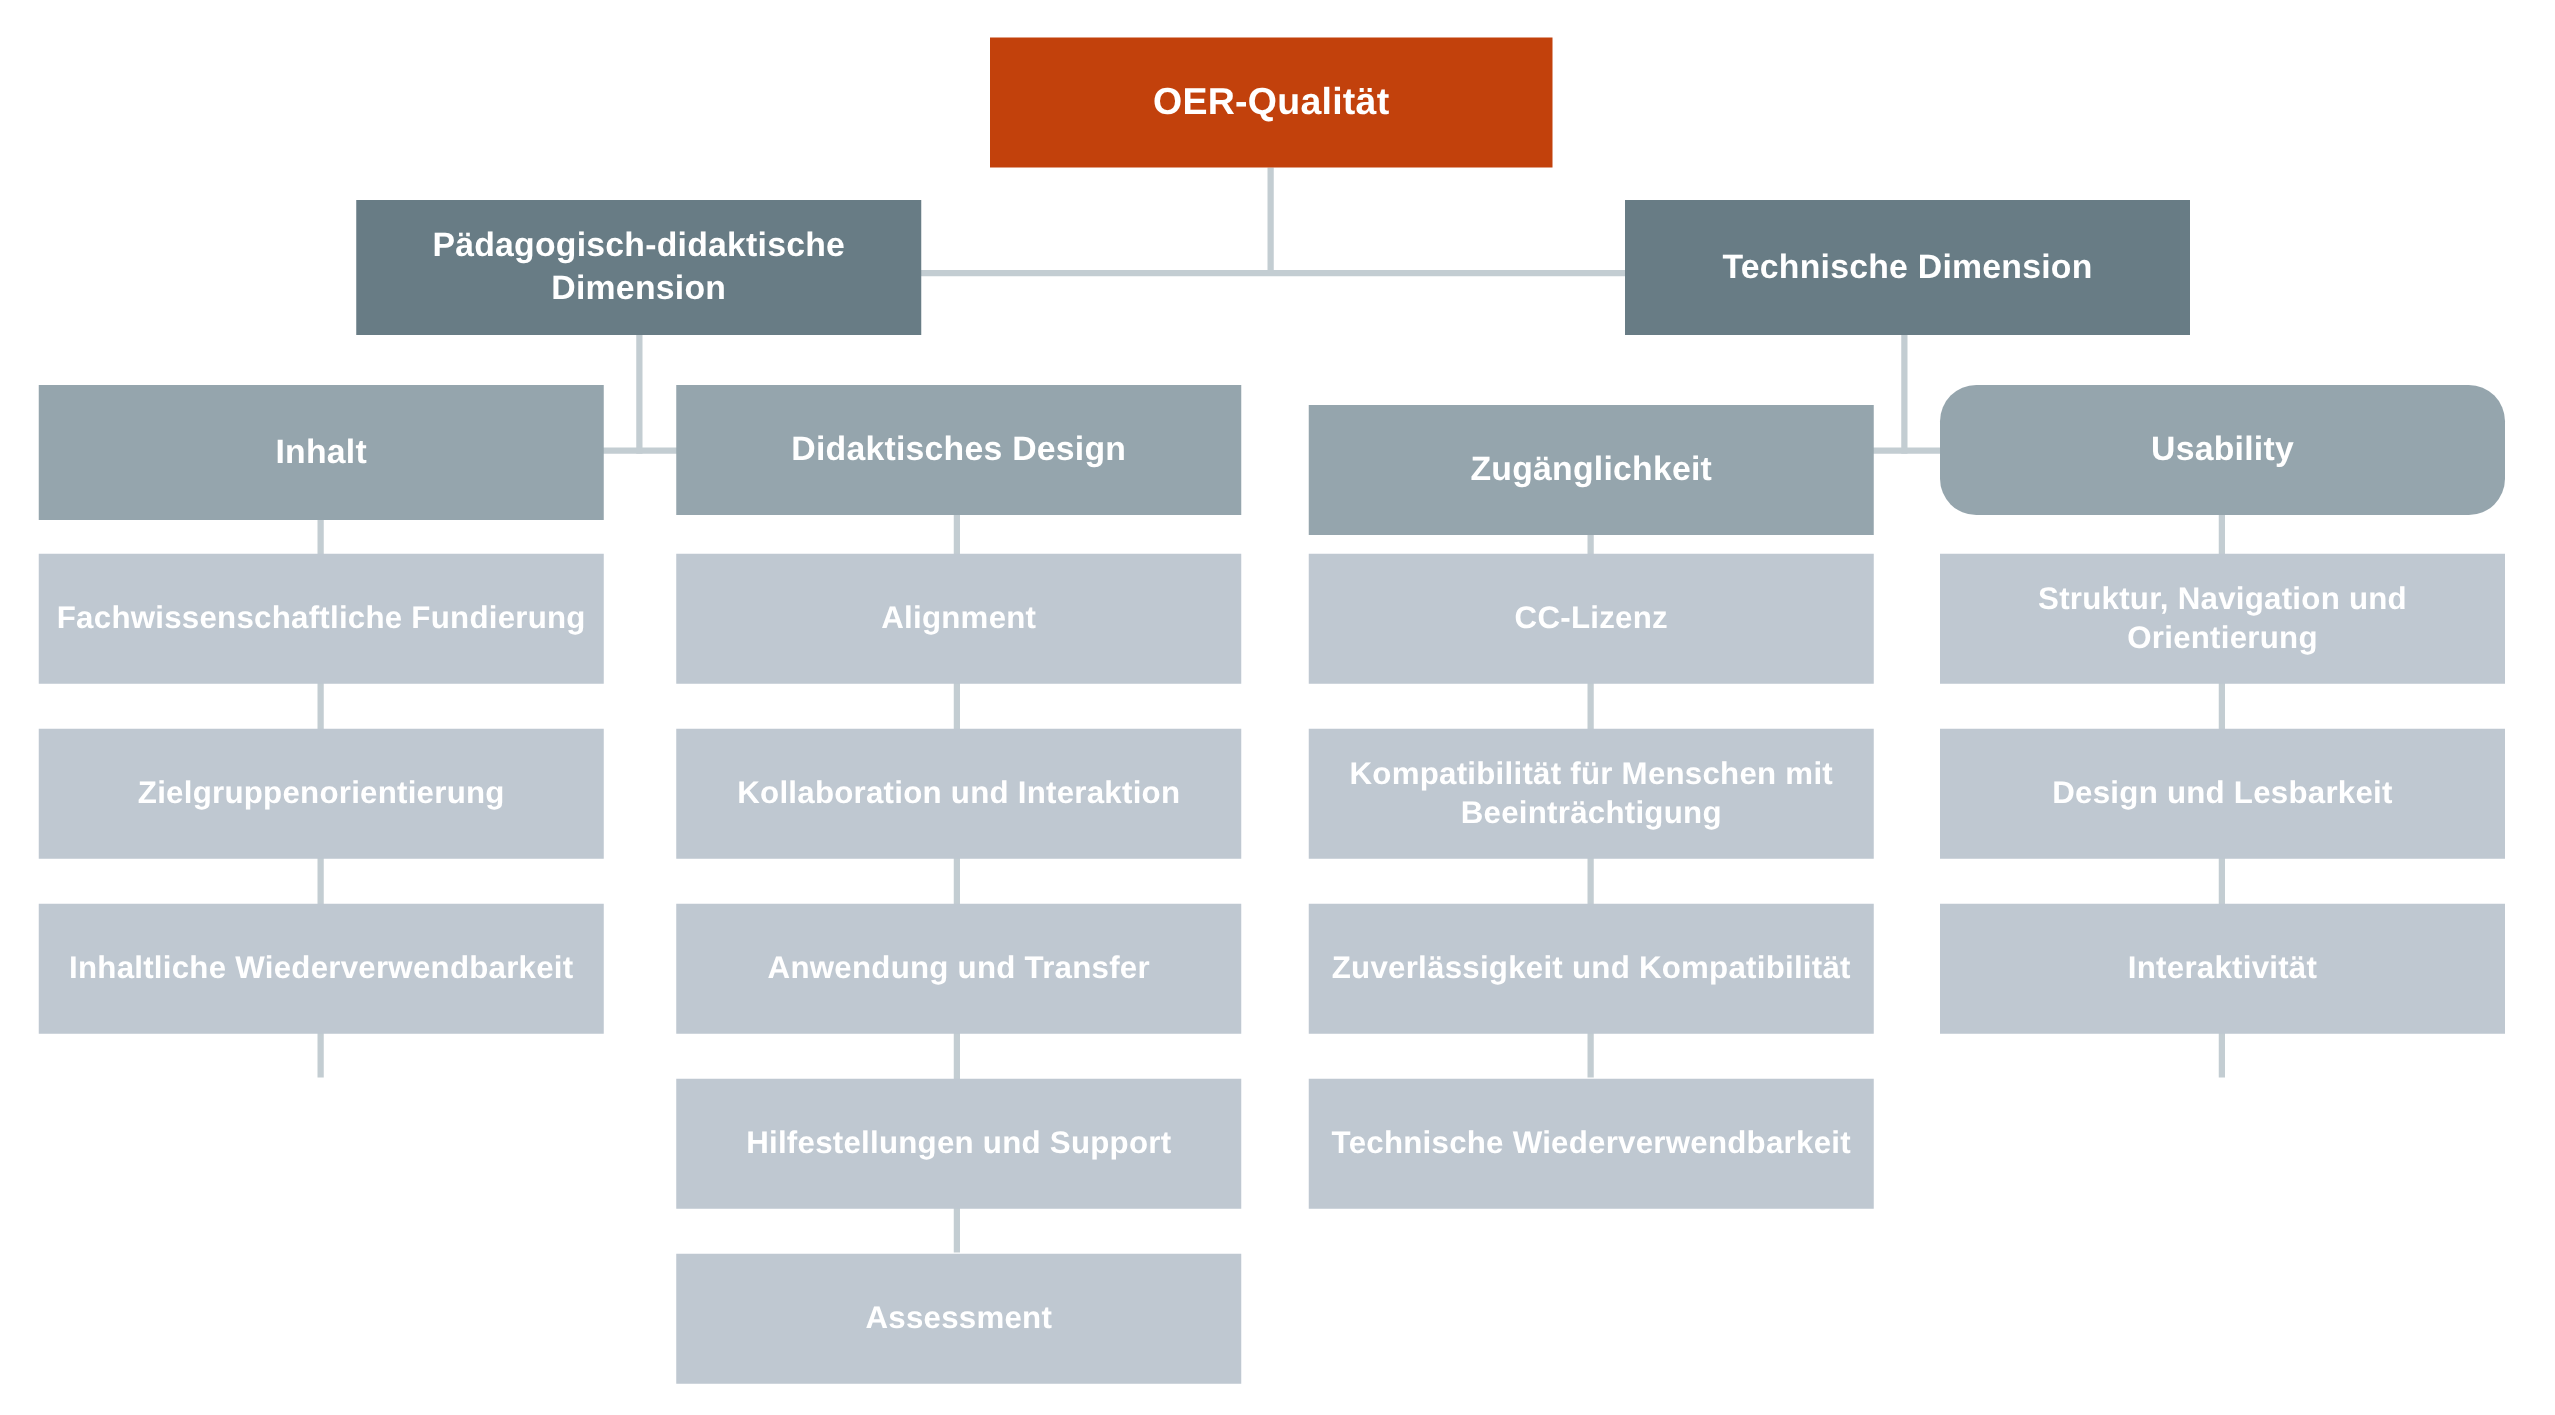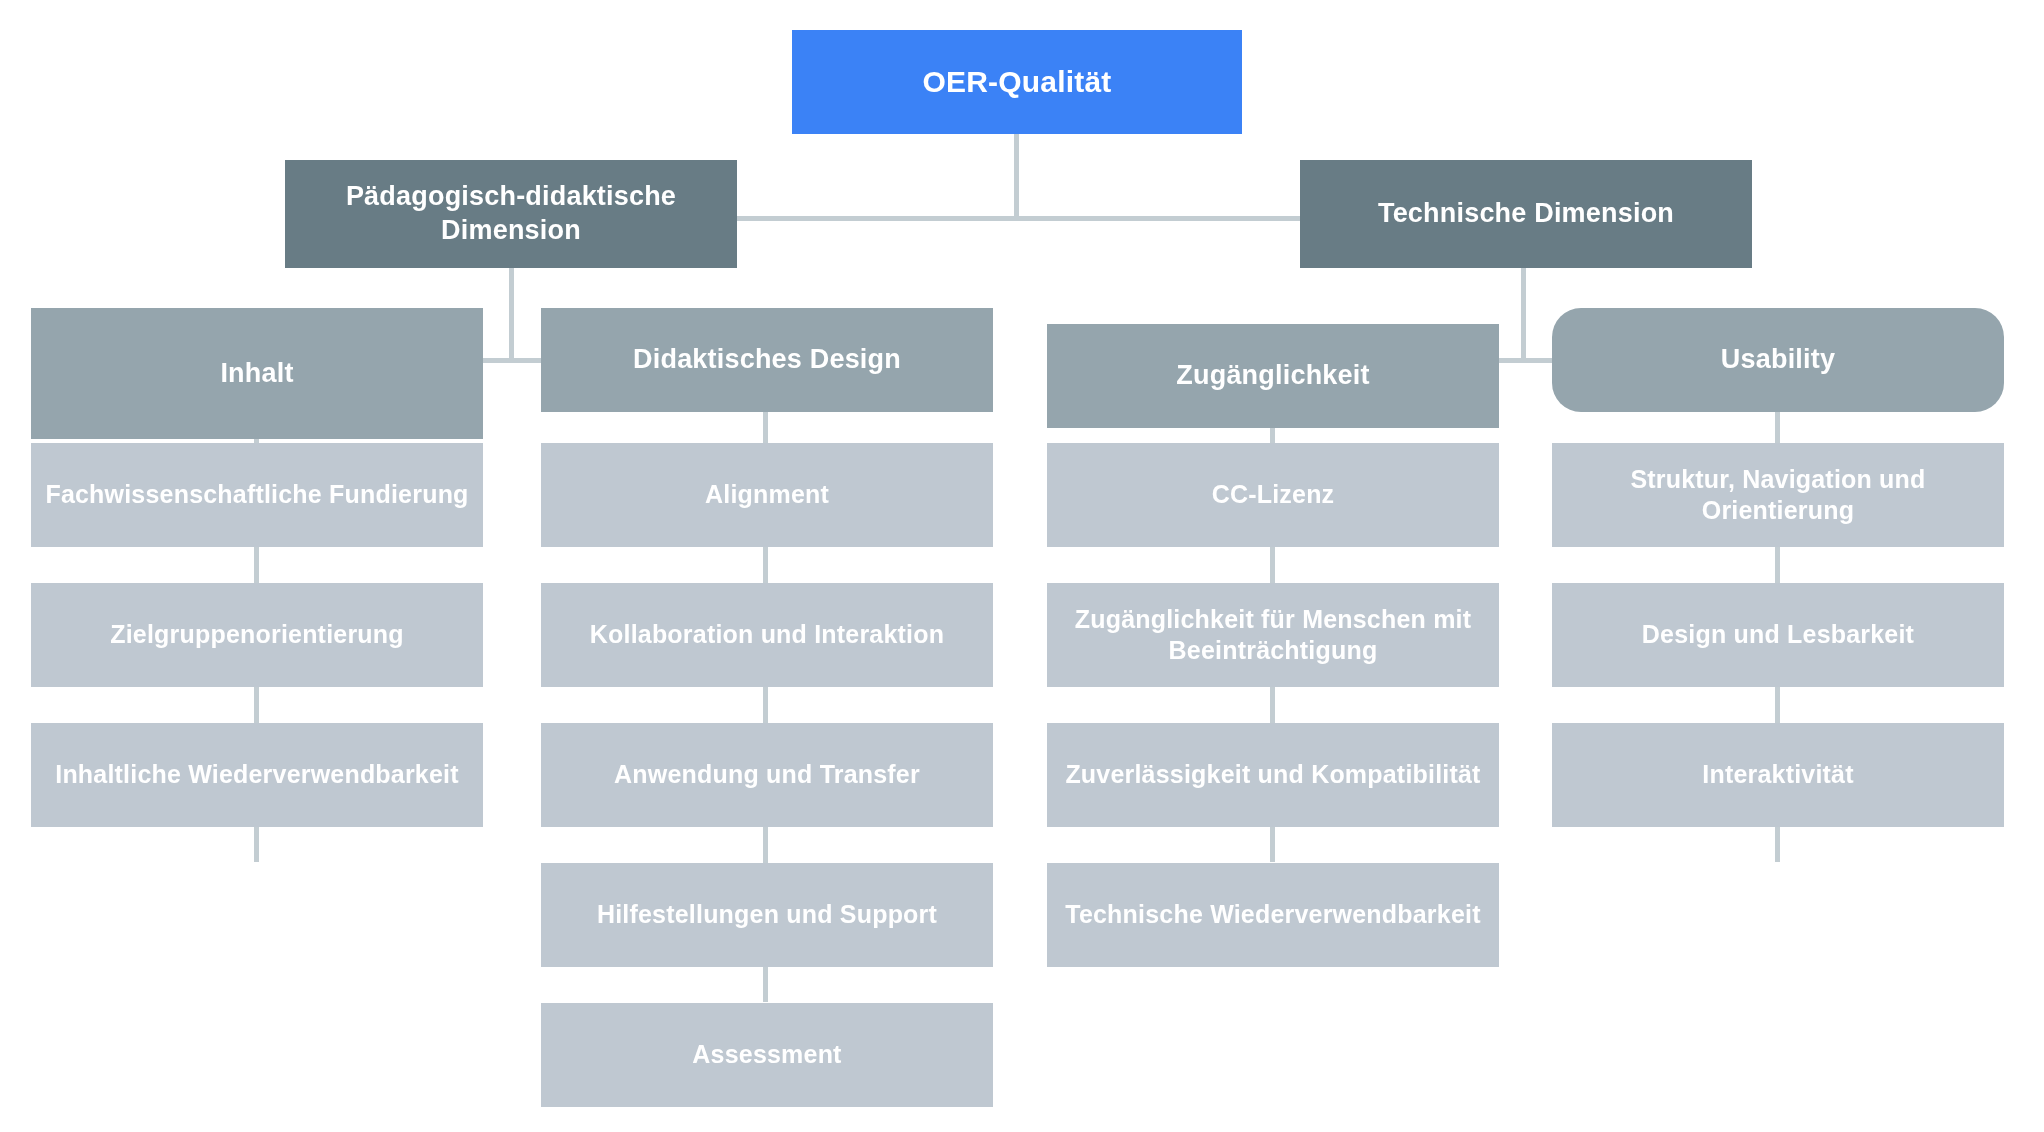--- a/index.html
+++ b/index.html
@@ -27,21 +27,21 @@
     color: #ffffff;
     font-weight: bold;
     line-height: 1.25;
     box-sizing: border-box;
     padding: 4px 12px;
     z-index: 3;
     white-space: pre-line;
     letter-spacing: 0.2px;
   }
   .lvl-root {
-    background: #3b82f6;
+    background: #c2410c;
     font-size: 30px;
     text-align: right;
   }
   .lvl-dim {
     background: #687c85;
     font-size: 27px;
   }
   .lvl-cat {
     background: #95a5ad;
     font-size: 27px;
@@ -83,21 +83,21 @@
     <span>OER-Qualität</span>
   </div>
 
   <div class="node lvl-dim" style="left:285px; top:160px; width:452px; height:108px;">
     <span>Pädagogisch-didaktische Dimension</span>
   </div>
   <div class="node lvl-dim" style="left:1300px; top:160px; width:452px; height:108px;">
     <span>Technische Dimension</span>
   </div>
 
-  <div class="node lvl-cat" style="left:31px; top:308px; width:452px; height:131px;align-items:center;">
+  <div class="node lvl-cat" style="left:31px; top:308px; width:452px; height:108px;align-items:center;">
     <span>Inhalt</span>
   </div>
   <div class="node lvl-cat" style="left:541px; top:308px; width:452px; height:104px;">
     <span>Didaktisches Design</span>
   </div>
   <div class="node lvl-cat" style="left:1047px; top:324px; width:452px; height:104px;">
     <span>Zugänglichkeit</span>
   </div>
   <div class="node lvl-cat" style="left:1552px; top:308px; width:452px; height:104px;border-radius:29px;">
     <span>Usability</span>
@@ -126,21 +126,21 @@
     <span>Hilfestellungen und Support</span>
   </div>
   <div class="node lvl-leaf" style="left:541px; top:1003px; width:452px; height:104px;">
     <span>Assessment</span>
   </div>
 
   <div class="node lvl-leaf" style="left:1047px; top:443px; width:452px; height:104px;">
     <span>CC-Lizenz</span>
   </div>
   <div class="node lvl-leaf" style="left:1047px; top:583px; width:452px; height:104px;">
-    <span>Zugänglichkeit für Menschen mit Beeinträchtigung</span>
+    <span>Kompatibilität für Menschen mit Beeinträchtigung</span>
   </div>
   <div class="node lvl-leaf" style="left:1047px; top:723px; width:452px; height:104px;">
     <span>Zuverlässigkeit und Kompatibilität</span>
   </div>
   <div class="node lvl-leaf" style="left:1047px; top:863px; width:452px; height:104px;">
     <span>Technische Wiederverwendbarkeit</span>
   </div>
 
   <div class="node lvl-leaf" style="left:1552px; top:443px; width:452px; height:104px;">
     <span>Struktur, Navigation und Orientierung</span>

